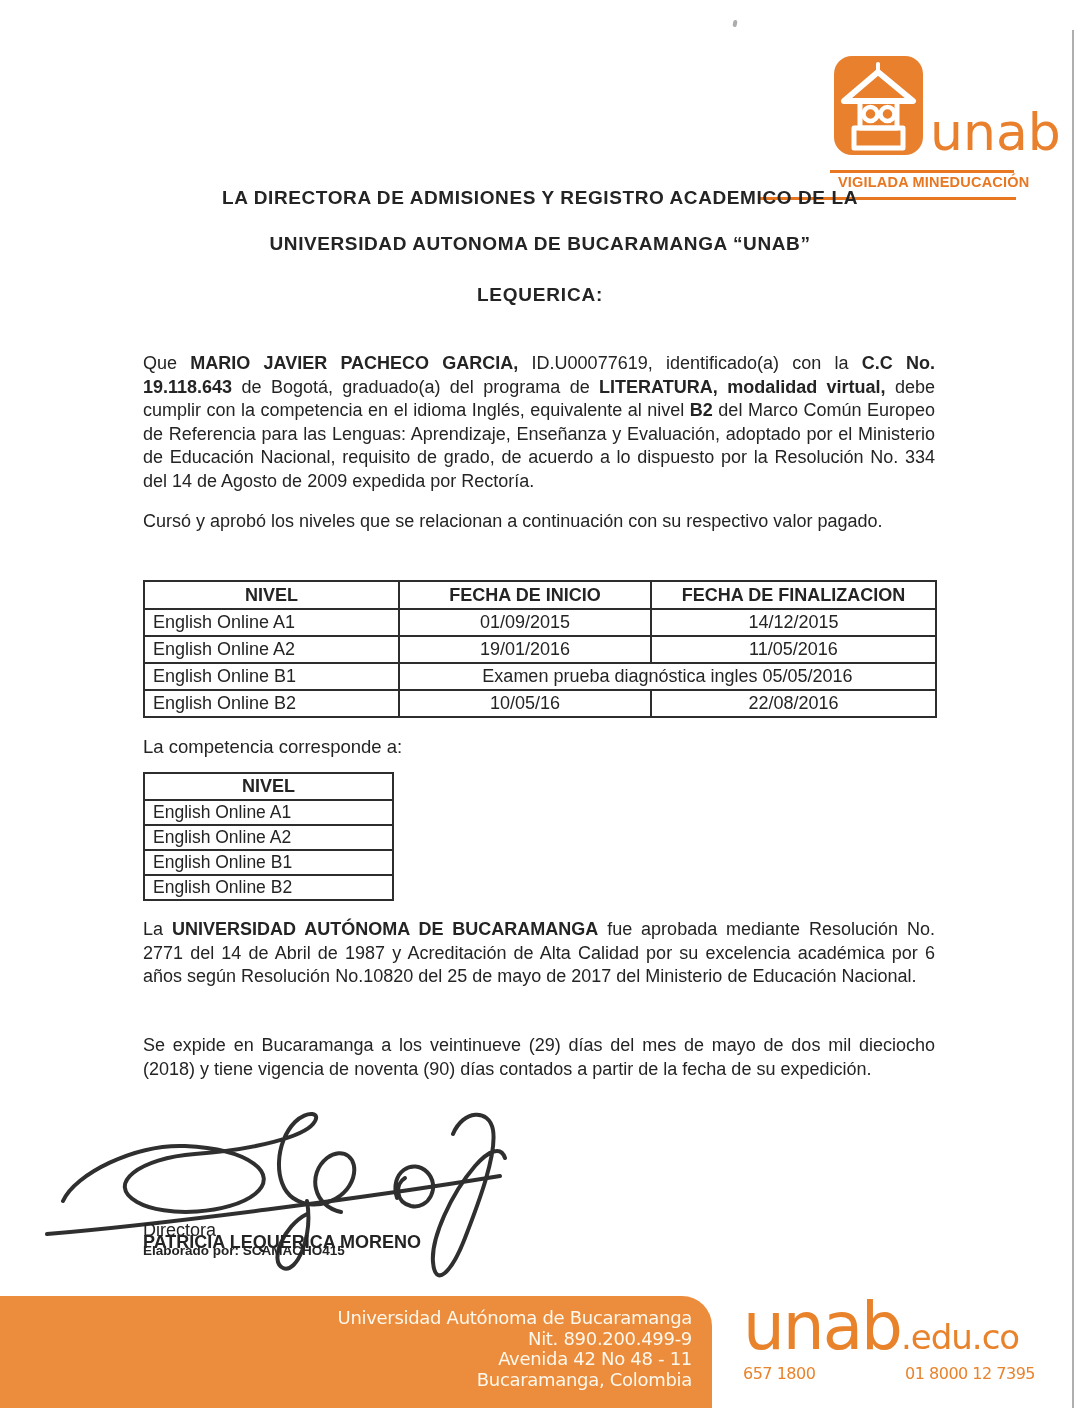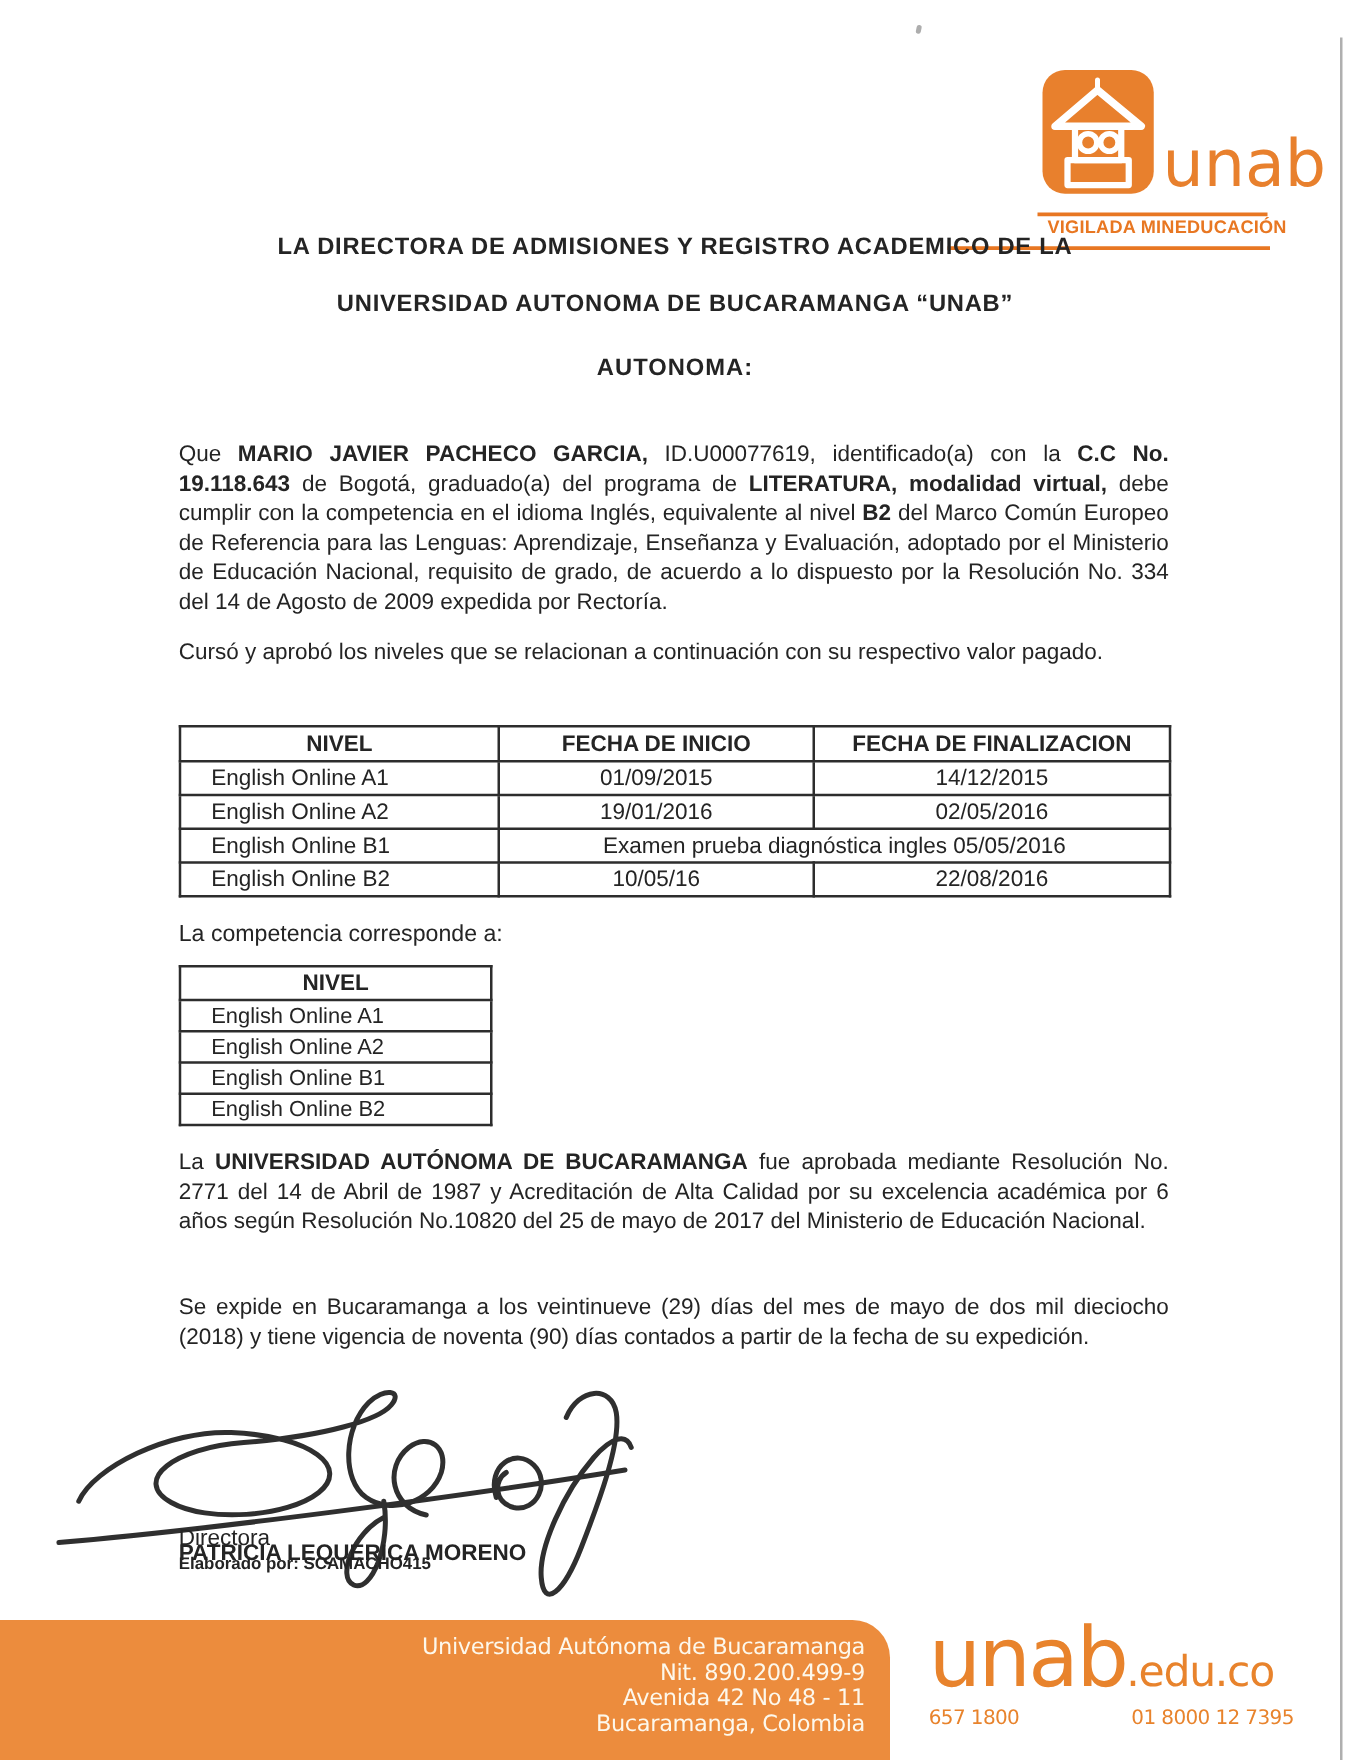--- a/index.html
+++ b/index.html
@@ -30,21 +30,21 @@
   .para{left:143px;width:792px;font-size:18px;line-height:23.5px;text-align:justify;color:#242424;}
   .p1{top:352px;}
   .p2{top:510px;}
   .p3{top:918px;}
   .p4{top:1034px;}
   .b{font-weight:bold;}
   .levels-intro{left:143px;top:736px;font-size:18.5px;color:#242424;}
 
   
   table{border-collapse:collapse;font-size:18px;color:#242424;table-layout:fixed;}
-  td,th{border:2px solid #2d2d2d;padding:0 24px;overflow:hidden;white-space:nowrap;}
+  td,th{border:2px solid #2d2d2d;padding:0 8px;overflow:hidden;white-space:nowrap;}
   th{font-weight:bold;text-align:center;height:26px;}
   td{height:25px;}
   .tbl1{left:143px;top:580px;width:792px;}
   .tbl1 td.c, .tbl1 td[colspan]{text-align:center;}
   .tbl2{left:143px;top:772px;width:251px;}
   .tbl2 th{height:25px;}
   .tbl2 td{height:23px;font-size:17.5px;}
 
   
   .sig-svg{left:45px;top:1106px;z-index:1;}
@@ -78,21 +78,21 @@
     </g>
   </svg>
 </div>
 <div class="abs logo-word">unab</div>
 <div class="abs vig-line-top"></div>
 <div class="abs vig-text">VIGILADA MINEDUCACIÓN</div>
 <div class="abs vig-line-bot"></div>
 
 <div class="abs title t1">LA DIRECTORA DE ADMISIONES Y REGISTRO ACADEMICO DE LA</div>
 <div class="abs title t2">UNIVERSIDAD AUTONOMA DE BUCARAMANGA “UNAB”</div>
-<div class="abs title t3">AUTONOMA:</div>
+<div class="abs title t3">LEQUERICA:</div>
 
 <div class="abs para p1"><span>Que </span><span class="b">MARIO JAVIER PACHECO GARCIA,</span><span> ID.U00077619, identificado(a) con la </span><span class="b">C.C No. 19.118.643</span><span> de Bogotá, graduado(a) del programa de </span><span class="b">LITERATURA, modalidad virtual,</span><span> debe cumplir con la competencia en el idioma Inglés, equivalente al nivel </span><span class="b">B2</span><span> del Marco Común Europeo de Referencia para las Lenguas: Aprendizaje, Enseñanza y Evaluación, adoptado por el Ministerio de Educación Nacional, requisito de grado, de acuerdo a lo dispuesto por la Resolución No. 334 del 14 de Agosto de 2009 expedida por Rectoría.</span></div>
 
 <div class="abs para p2">Cursó y aprobó los niveles que se relacionan a continuación con su respectivo valor pagado.</div>
 
 <table class="abs tbl1">
   <colgroup>
       <col style="width:255px">
       <col style="width:252px">
       <col style="width:285px">
@@ -104,21 +104,21 @@
     <th>FECHA DE FINALIZACION</th>
   </tr>
   <tr>
     <td>English Online A1</td>
     <td class="c">01/09/2015</td>
     <td class="c">14/12/2015</td>
   </tr>
   <tr>
     <td>English Online A2</td>
     <td class="c">19/01/2016</td>
-    <td class="c">02/05/2016</td>
+    <td class="c">11/05/2016</td>
   </tr>
   <tr>
     <td>English Online B1</td>
     <td colspan="2">Examen prueba diagnóstica ingles 05/05/2016</td>
   </tr>
   <tr>
     <td>English Online B2</td>
     <td class="c">10/05/16</td>
     <td class="c">22/08/2016</td>
   </tr>

